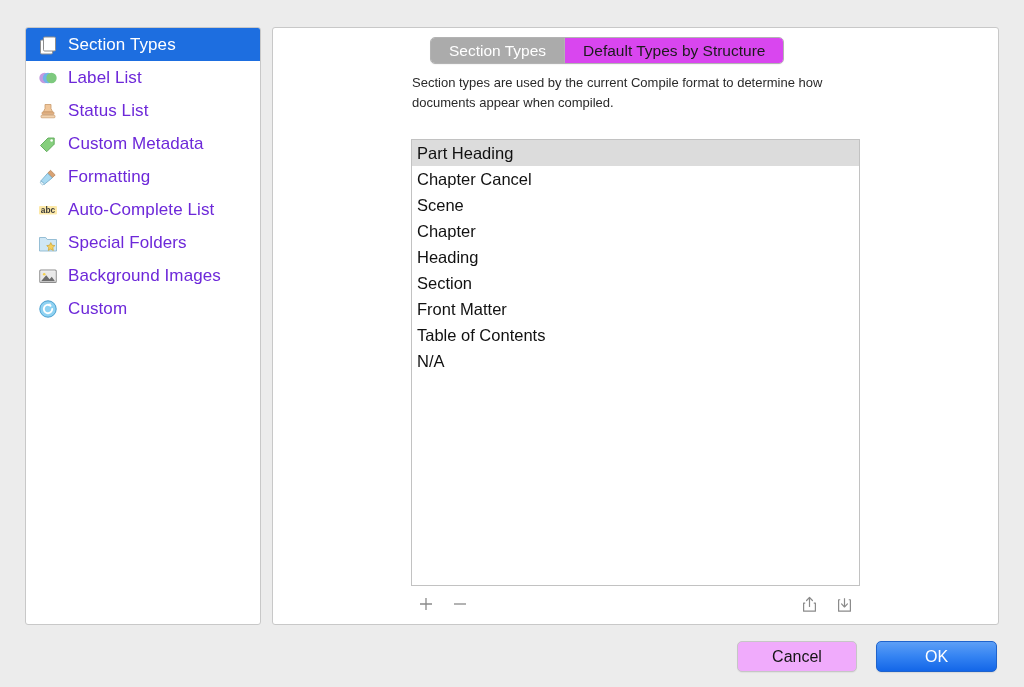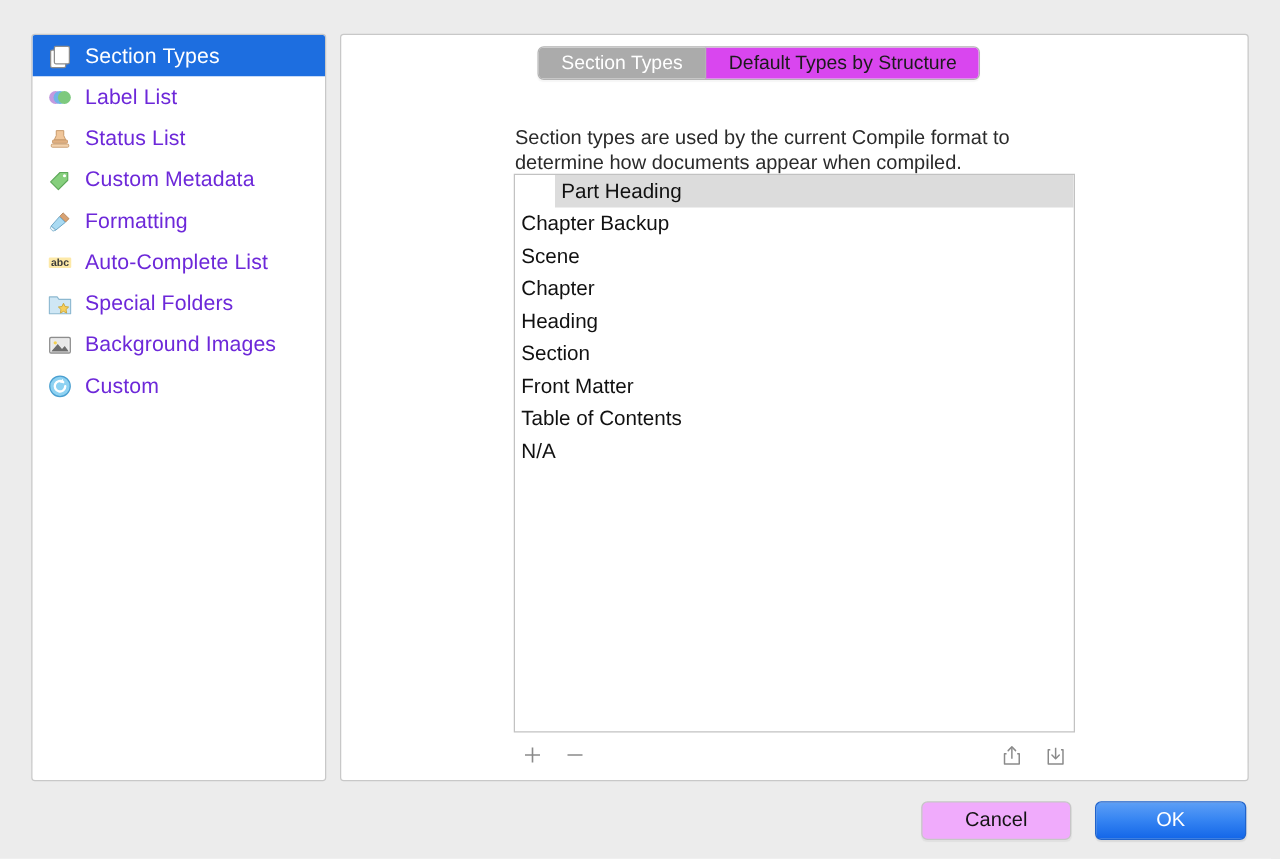--- a/index.html
+++ b/index.html
@@ -101,24 +101,23 @@
   }
   .seg-btn + .seg-btn {
     border-left: 1px solid #b3b3b3;
   }
 
   .desc {
     position: absolute;
     left: 139px;
     top: 45px;
     width: 420px;
-    font-size: 16px;
+    font-size: 13px;
     line-height: 20px;
     color: #2a2a2a;
-    margin-top: 28px;
   }
 
   
   .listbox {
     position: absolute;
     left: 138px;
     top: 111px;
     width: 449px;
     height: 447px;
     background: #ffffff;
@@ -132,21 +131,20 @@
     align-items: center;
     padding-left: 5px;
     font-size: 16.5px;
     color: #111111;
     box-sizing: border-box;
     cursor: default;
     white-space: nowrap;
   }
   .list-row.selected {
     background: #dcdcdc;
-    margin-left: 32px;
   }
 
   
   .list-toolbar {
     position: absolute;
     left: 138px;
     top: 563px;
     width: 449px;
     height: 26px;
   }
@@ -304,21 +302,21 @@
 
   <div class="segmented">
     <div class="seg-btn active">Section Types</div>
     <div class="seg-btn">Default Types by Structure</div>
   </div>
 
   <div class="desc">Section types are used by the current Compile format to determine how documents appear when compiled.</div>
 
   <div class="listbox">
     <div class="list-row selected">Part Heading</div>
-    <div class="list-row">Chapter Backup</div>
+    <div class="list-row">Chapter Cancel</div>
     <div class="list-row">Scene</div>
     <div class="list-row">Chapter</div>
     <div class="list-row">Heading</div>
     <div class="list-row">Section</div>
     <div class="list-row">Front Matter</div>
     <div class="list-row">Table of Contents</div>
     <div class="list-row">N/A</div>
   </div>
 
   <div class="list-toolbar">

